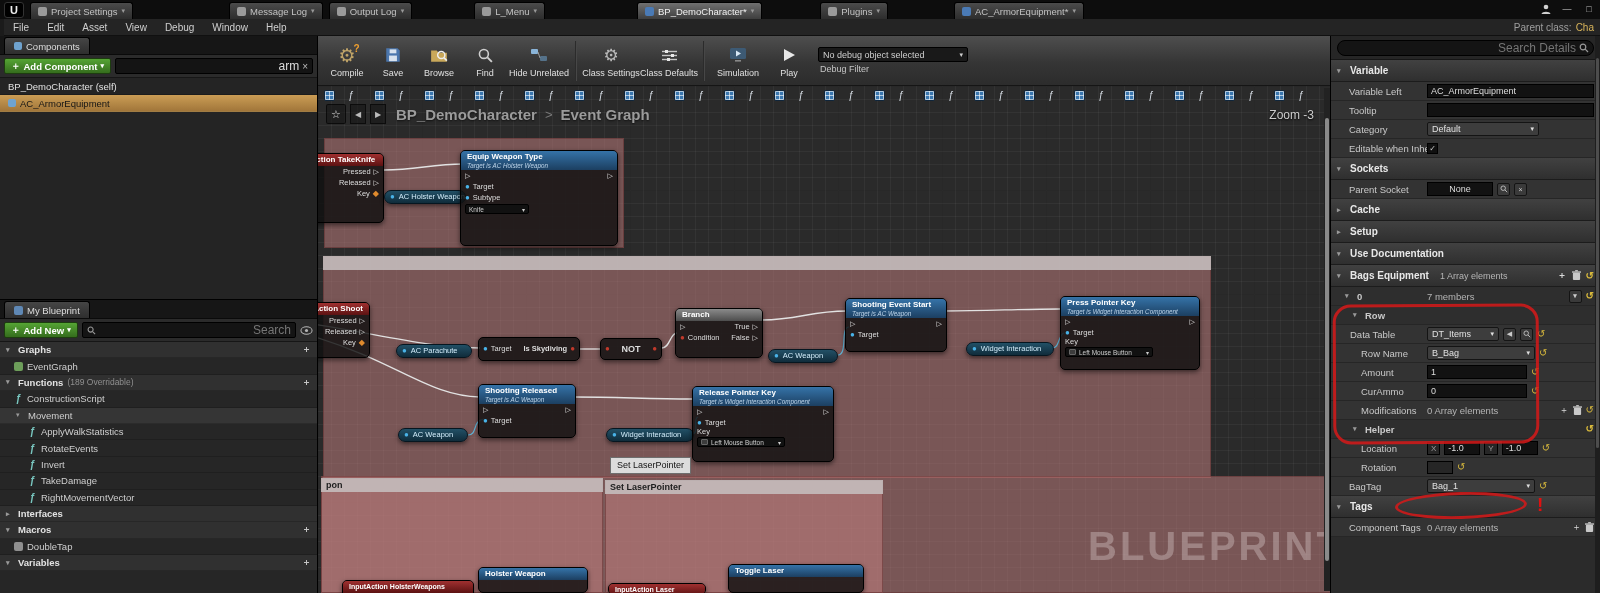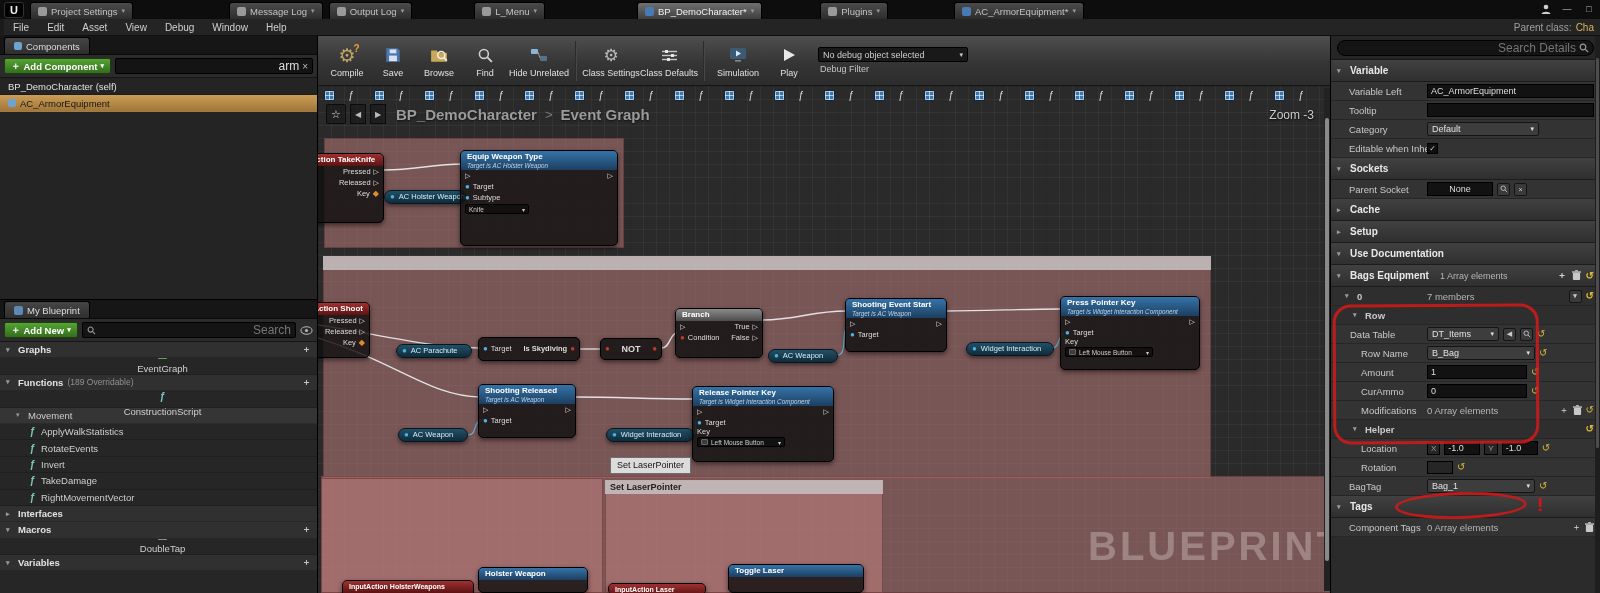--- a/index.html
+++ b/index.html
@@ -42,21 +42,21 @@
 
 .mybp-panel{position:absolute;left:0;top:264px;width:100%;bottom:0;background:#262626;}
 .bp-row{height:16.4px;display:flex;align-items:center;gap:4px;padding:0 6px;font-size:9.5px;color:#cfcfcf;border-bottom:1px solid rgba(0,0,0,.18);}
 .bp-head{background:#303030;font-weight:bold;color:#e2e2e2;}
 .bp-cat{background:#353535;padding-left:16px;}
 .arr{font-size:7px;color:#9a9a9a;width:8px;}
 .bp-plus{margin-left:auto;color:#c5c5c5;font-size:9px;}
 .badge{font-weight:normal;color:#909090;font-size:8.5px;}
 .itm-ic{width:9px;height:9px;border-radius:2px;display:inline-block;}
 .fnic{color:#79c7c0;font-weight:bold;font-size:10px;width:9px;text-align:center;}
-.ind1{padding-left:14px;flex-direction:column;}
+.ind1{padding-left:14px;}
 .ind2{padding-left:28px;}
 
 
 .center{position:absolute;left:318px;top:36px;width:1012px;height:557px;}
 .gtoolbar{position:absolute;left:0;top:0;width:100%;height:50px;background:linear-gradient(#4e4e4e,#353535 55%,#2c2c2c);border-bottom:1px solid #151515;display:flex;align-items:center;padding:0 6px;}
 .tbtn{display:flex;flex-direction:column;align-items:center;justify-content:center;min-width:46px;height:46px;color:#e0e0e0;font-size:9px;gap:1px;}
 .tbtn .big{height:24px;display:flex;align-items:center;justify-content:center;position:relative;}
 .gear-g{font-size:19px;color:#c0a468;line-height:1;}
 .gear-s{font-size:17px;color:#b9b9b9;line-height:1;}
 .qbadge{position:absolute;right:-4px;top:0;color:#f0a030;font-weight:bold;font-size:10px;}
@@ -504,20 +504,21 @@
         </div>
       <div class="comment" style="left:5px;top:170px;width:888px;height:222px">
           <div class="cbody"></div>
           <div class="chead"></div>
         </div>
       <div class="comment" style="left:3px;top:390px;width:1206px;height:117px">
           <div class="cbody"></div>
         </div>
       <div class="comment" style="left:3px;top:392px;width:282px;height:115px">
           <div class="cbody"></div>
+          <div class="chead">pon</div>
         </div>
       <div class="comment" style="left:287px;top:394px;width:278px;height:113px">
           <div class="cbody"></div>
           <div class="chead">Set LaserPointer</div>
         </div>
 
       <div class="watermark" style="left:770px;top:438px">BLUEPRINT</div>
 
       <svg class="wires" width="1012" height="507" viewBox="0 0 1012 507">
         <path d="M66,84 C100,84 112,78 146,78" stroke="#e2e2e2" stroke-width="1.3" fill="none"></path>

